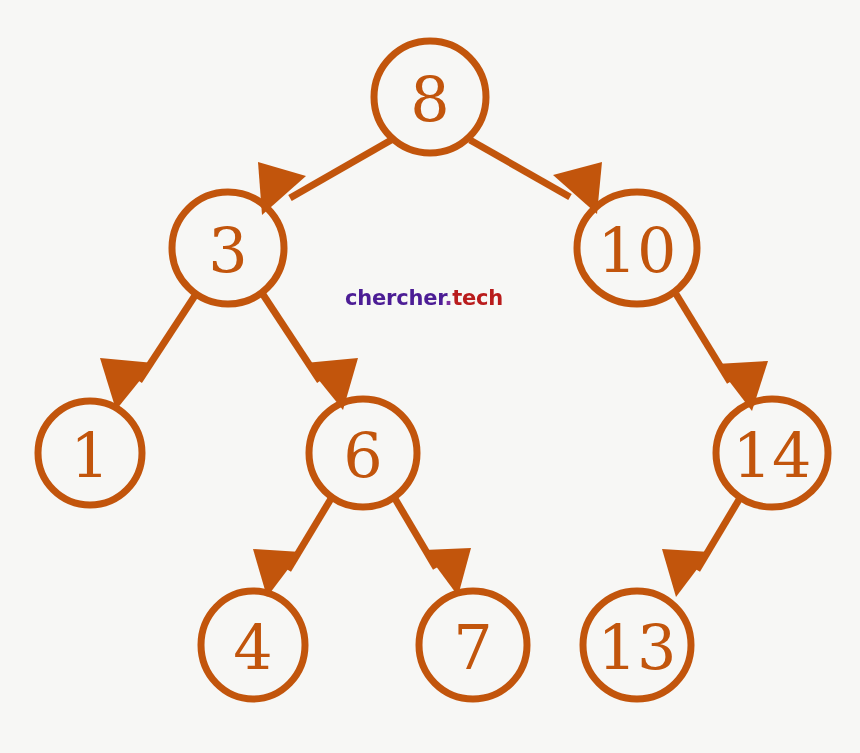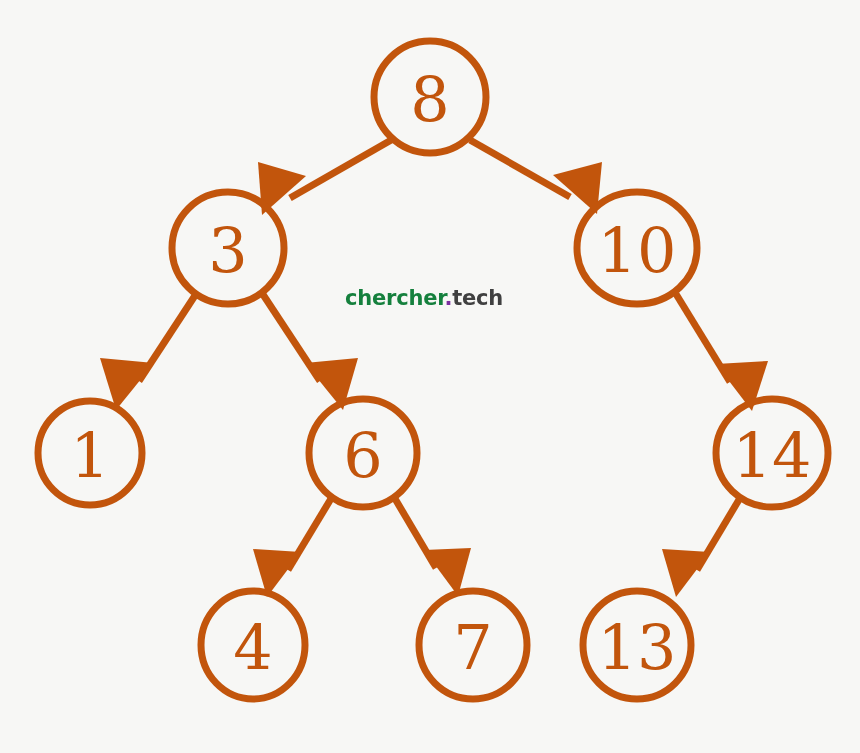--- a/index.html
+++ b/index.html
@@ -141,16 +141,16 @@
         <text class="node-label" x="473" y="647">7</text>
       </g>
       <g>
         <ellipse class="node-circle" cx="637" cy="645" rx="54" ry="54"></ellipse>
         <text class="node-label" x="637" y="647">13</text>
       </g>
     </g>
   </svg>
 
   <div class="watermark" style="left:345px; top:286px;">
-    <span style="color:#15803d;">chercher</span><span style="color:#7b2fa0;">.</span><span style="color:#404040;">tech</span>
+    <span style="color:#4c1d95;">chercher</span><span style="color:#7b2fa0;">.</span><span style="color:#b91c1c;">tech</span>
   </div>
 
 </div>
 
 </body></html>

